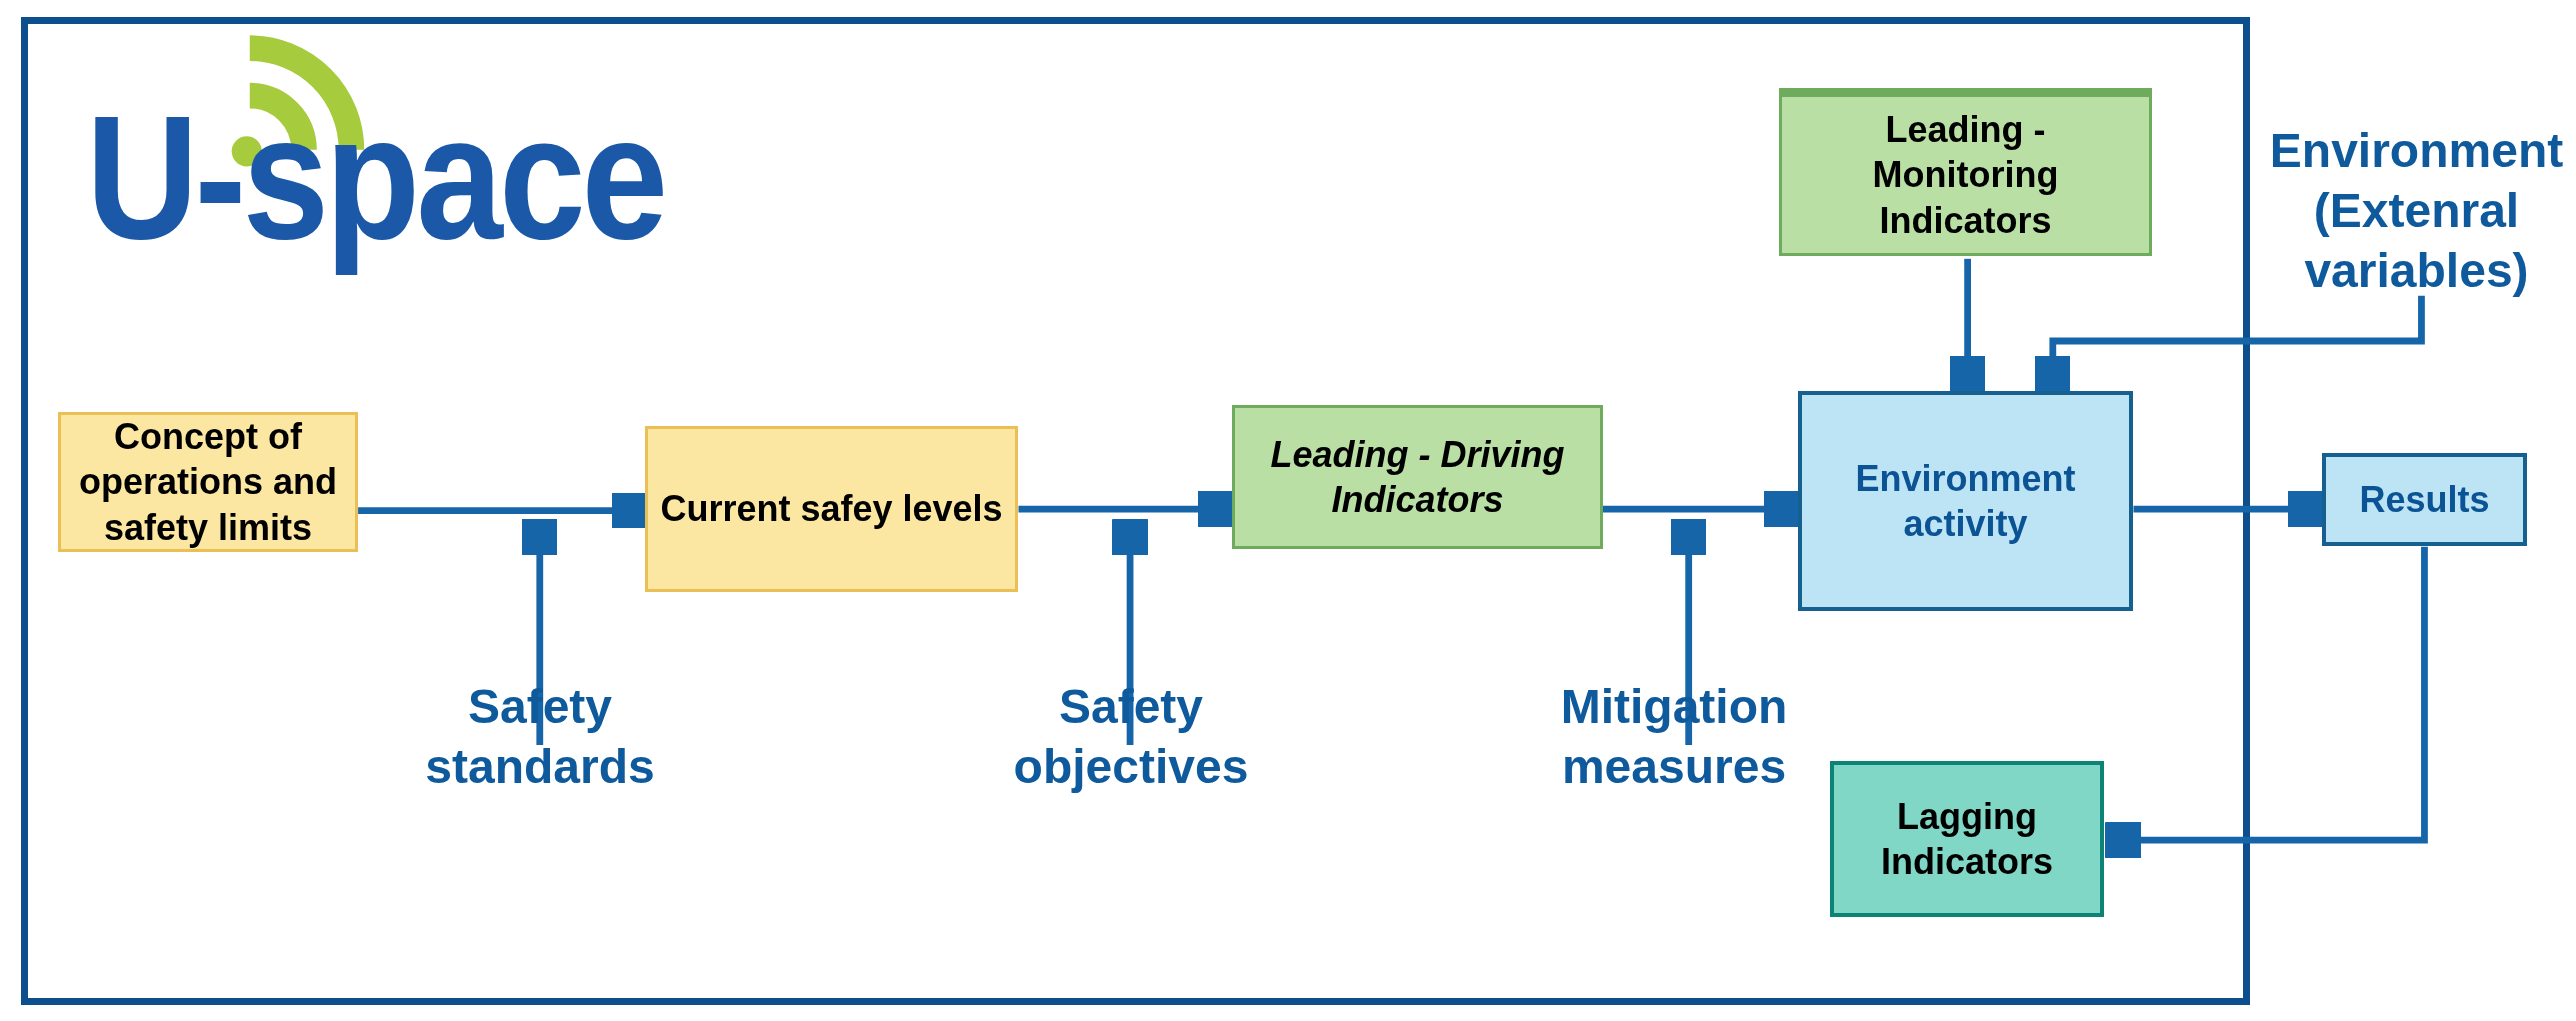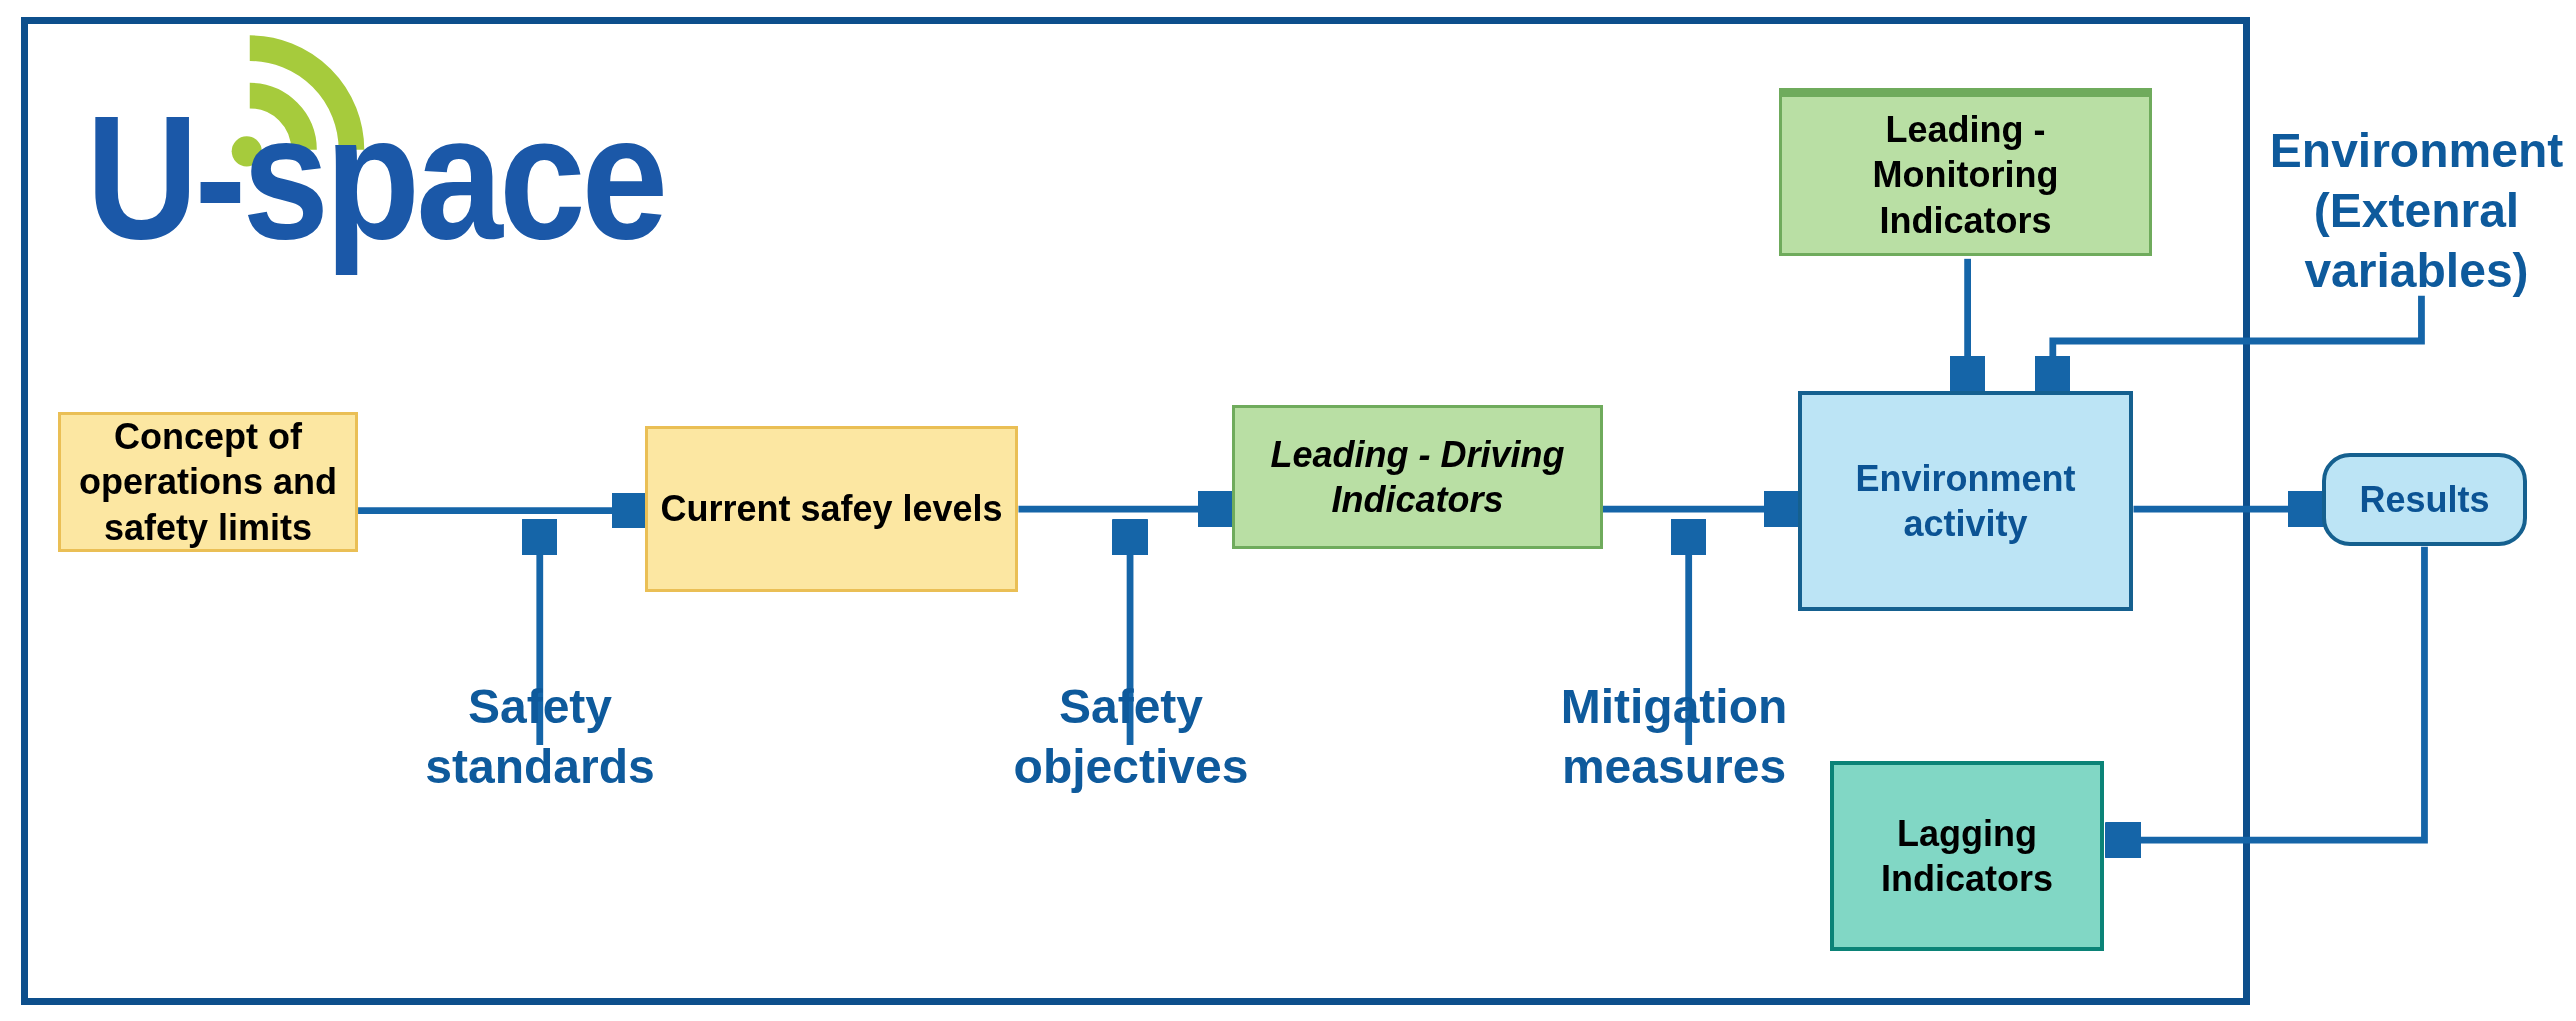--- a/index.html
+++ b/index.html
@@ -42,22 +42,22 @@
   .node--yellow{background:var(--yellow-fill,#fce7a2);border:3.8px solid var(--yellow-border,#eabf55);color:var(--node-text-black,#000);}
   .node--green{background:var(--green-fill,#b9dfa4);border:3.8px solid var(--green-border,#6fab5c);color:var(--node-text-black,#000);}
   .node--green-topheavy{border-top-width:9px;}
   .node--blue{background:var(--blue-fill,#bce4f5);border:4.5px solid var(--blue-border,#15608f);color:var(--node-text-dark,#0b5394);}
   .node--teal{background:var(--teal-fill,#81d7c5);border:4.5px solid var(--teal-border,#0b8377);color:var(--node-text-black,#000);}
   #node-concept{left:58px;top:412px;width:300px;height:140px;}
   #node-current{left:645px;top:426px;width:373px;height:166px;}
   #node-driving{left:1232px;top:405px;width:371px;height:144px;font-style:italic;}
   #node-monitoring{left:1779px;top:88px;width:373px;height:168px;}
   #node-operational{left:1798px;top:391px;width:335px;height:220px;}
-  #node-results{left:2322px;top:453px;width:205px;height:93px;border-radius:28px;}
-  #node-lagging{left:1830px;top:761px;width:274px;height:190px;align-items:center;}
+  #node-results{left:2322px;top:453px;width:205px;height:93px;}
+  #node-lagging{left:1830px;top:761px;width:274px;height:156px;align-items:center;}
   
   .flow-label{
     position:absolute;
     font-size:48px;font-weight:bold;line-height:1.25;
     color:var(--label-text,#0e5a9c);
     text-align:center;white-space:pre-line;
   }
   #label-safety-standards{left:389px;top:677px;width:302px;}
   #label-safety-objectives{left:980px;top:677px;width:302px;}
   #label-mitigation-measures{left:1523px;top:677px;width:302px;}

